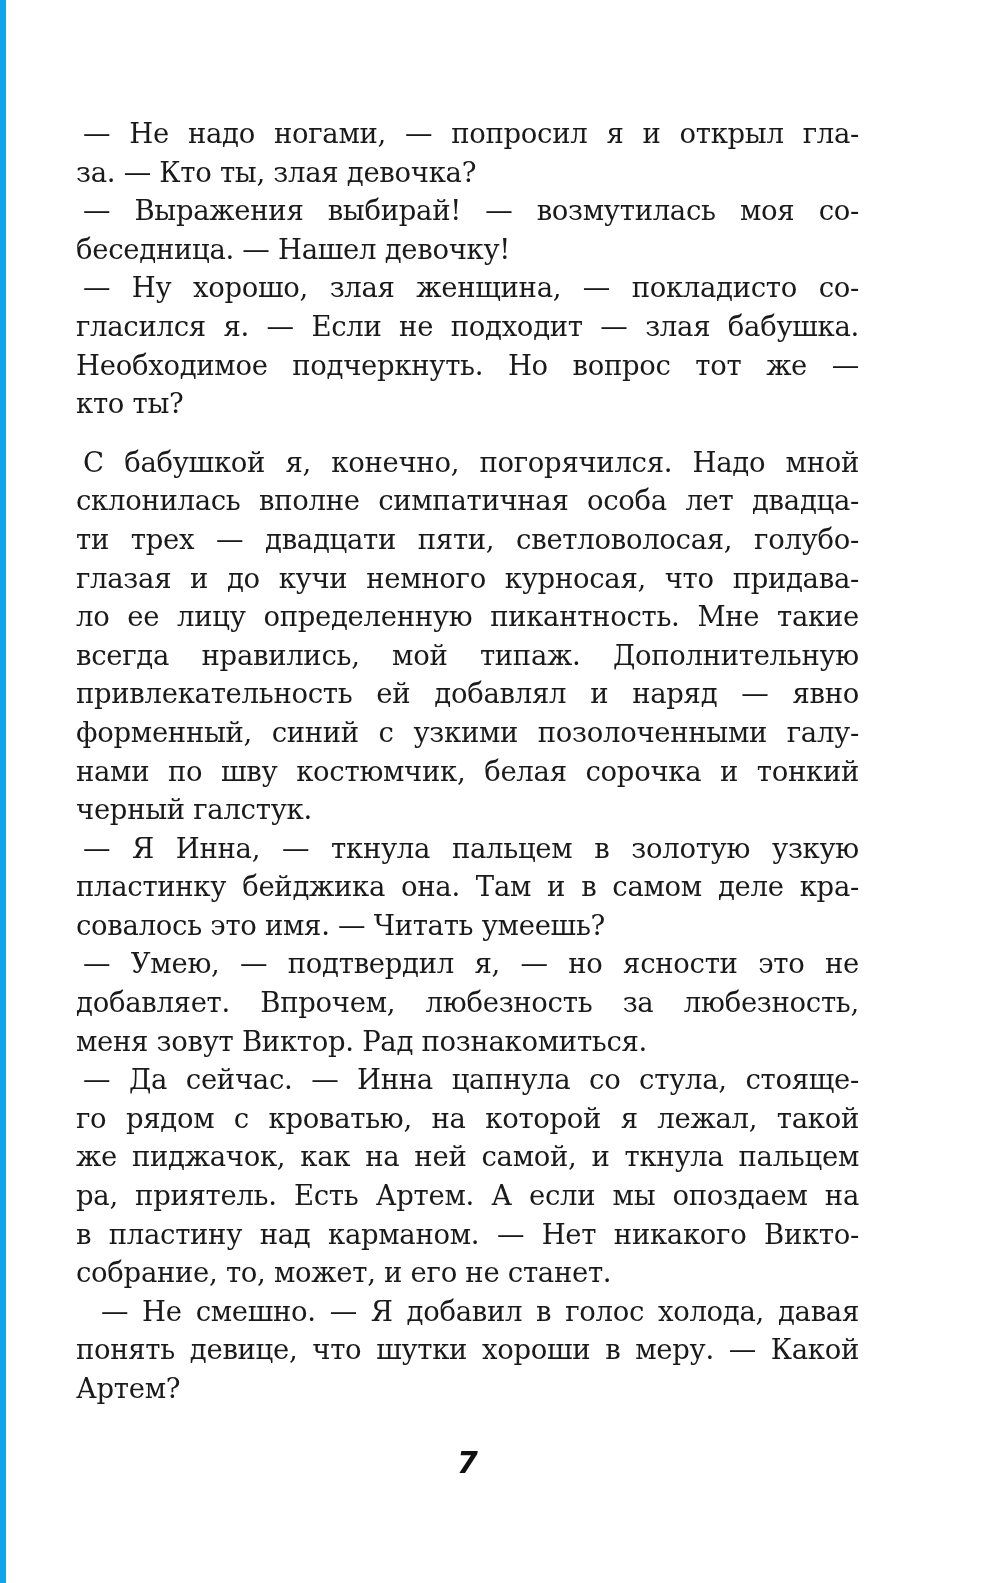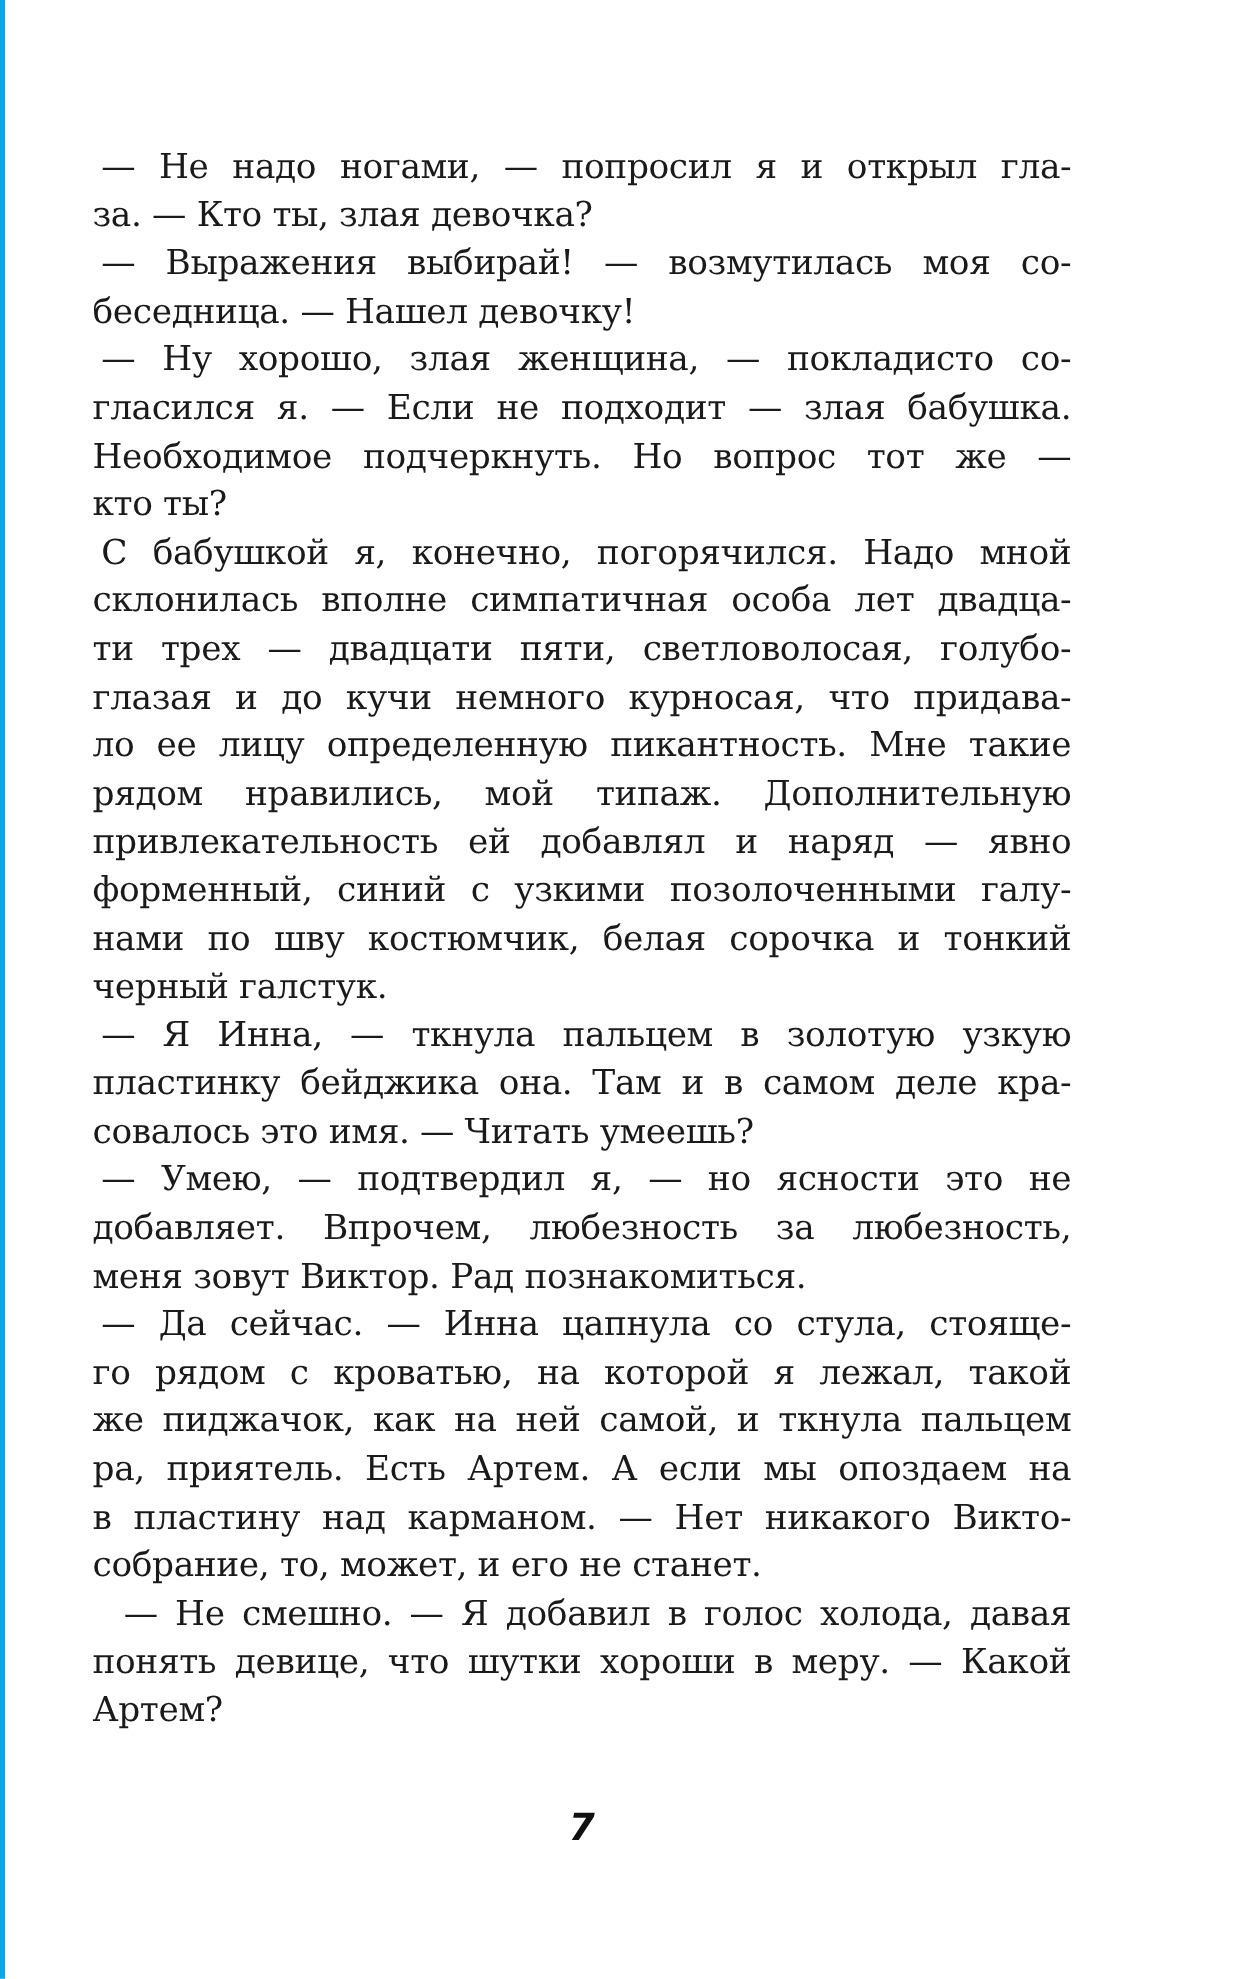--- a/index.html
+++ b/index.html
@@ -13,21 +13,21 @@
       position: relative;
       overflow: hidden;
     }
     .page {
       position: absolute;
       left: 0;
       top: 0;
       width: 1000px;
       height: 1583px;
       background: #ffffff;
-      border-left: 4px solid #0ea5e9;
+      border-left: 6px solid #0ea5e9;
       box-sizing: border-box;
     }
     .text-block {
       position: absolute;
       left: 70px;
       top: 114px;
       width: 783px;
       font-family: "DejaVu Serif", "Liberation Serif", serif;
       font-size: 27.5px;
       line-height: 38.6px;
@@ -64,26 +64,26 @@
 <div class="page">
   <div class="text-block">
     <span class="line indent" style="padding-left: 7px;">— Не надо ногами, — попросил я и открыл гла-</span>
     <span class="line last">за. — Кто ты, злая девочка?</span>
     <span class="line indent" style="padding-left: 7px;">— Выражения выбирай! — возмутилась моя со-</span>
     <span class="line last">беседница. — Нашел девочку!</span>
     <span class="line indent" style="padding-left: 7px;">— Ну хорошо, злая женщина, — покладисто со-</span>
     <span class="line">гласился я. — Если не подходит — злая бабушка.</span>
     <span class="line">Необходимое подчеркнуть. Но вопрос тот же —</span>
     <span class="line last">кто ты?</span>
-    <span class="line indent" style="padding-left: 7px;">С бабушкой я, конечно, погорячился. Надо мной</span>
+    <span class="line indent" style="padding-left: 7px; margin-top: 20px;">С бабушкой я, конечно, погорячился. Надо мной</span>
     <span class="line">склонилась вполне симпатичная особа лет двадца-</span>
     <span class="line">ти трех — двадцати пяти, светловолосая, голубо-</span>
     <span class="line">глазая и до кучи немного курносая, что придава-</span>
     <span class="line">ло ее лицу определенную пикантность. Мне такие</span>
-    <span class="line">рядом нравились, мой типаж. Дополнительную</span>
+    <span class="line">всегда нравились, мой типаж. Дополнительную</span>
     <span class="line">привлекательность ей добавлял и наряд — явно</span>
     <span class="line">форменный, синий с узкими позолоченными галу-</span>
     <span class="line">нами по шву костюмчик, белая сорочка и тонкий</span>
     <span class="line last">черный галстук.</span>
     <span class="line indent" style="padding-left: 7px;">— Я Инна, — ткнула пальцем в золотую узкую</span>
     <span class="line">пластинку бейджика она. Там и в самом деле кра-</span>
     <span class="line last">совалось это имя. — Читать умеешь?</span>
     <span class="line indent" style="padding-left: 7px;">— Умею, — подтвердил я, — но ясности это не</span>
     <span class="line">добавляет. Впрочем, любезность за любезность,</span>
     <span class="line last">меня зовут Виктор. Рад познакомиться.</span>

